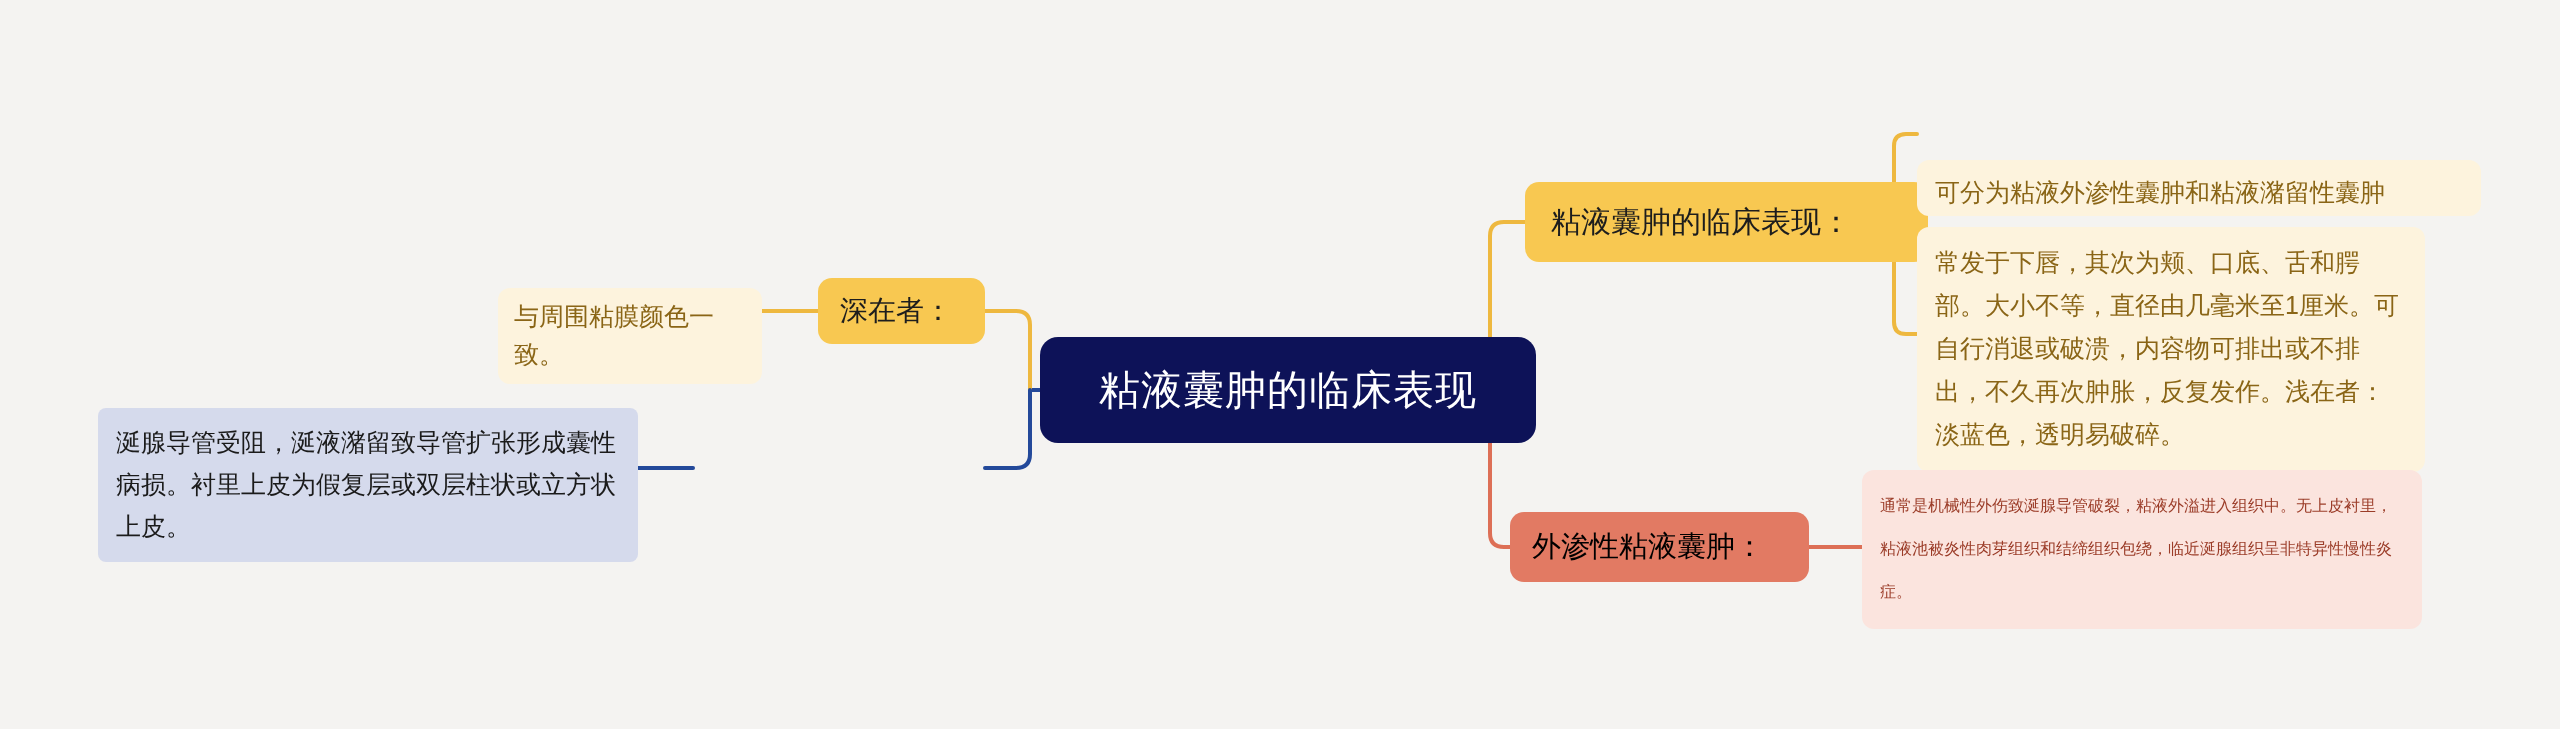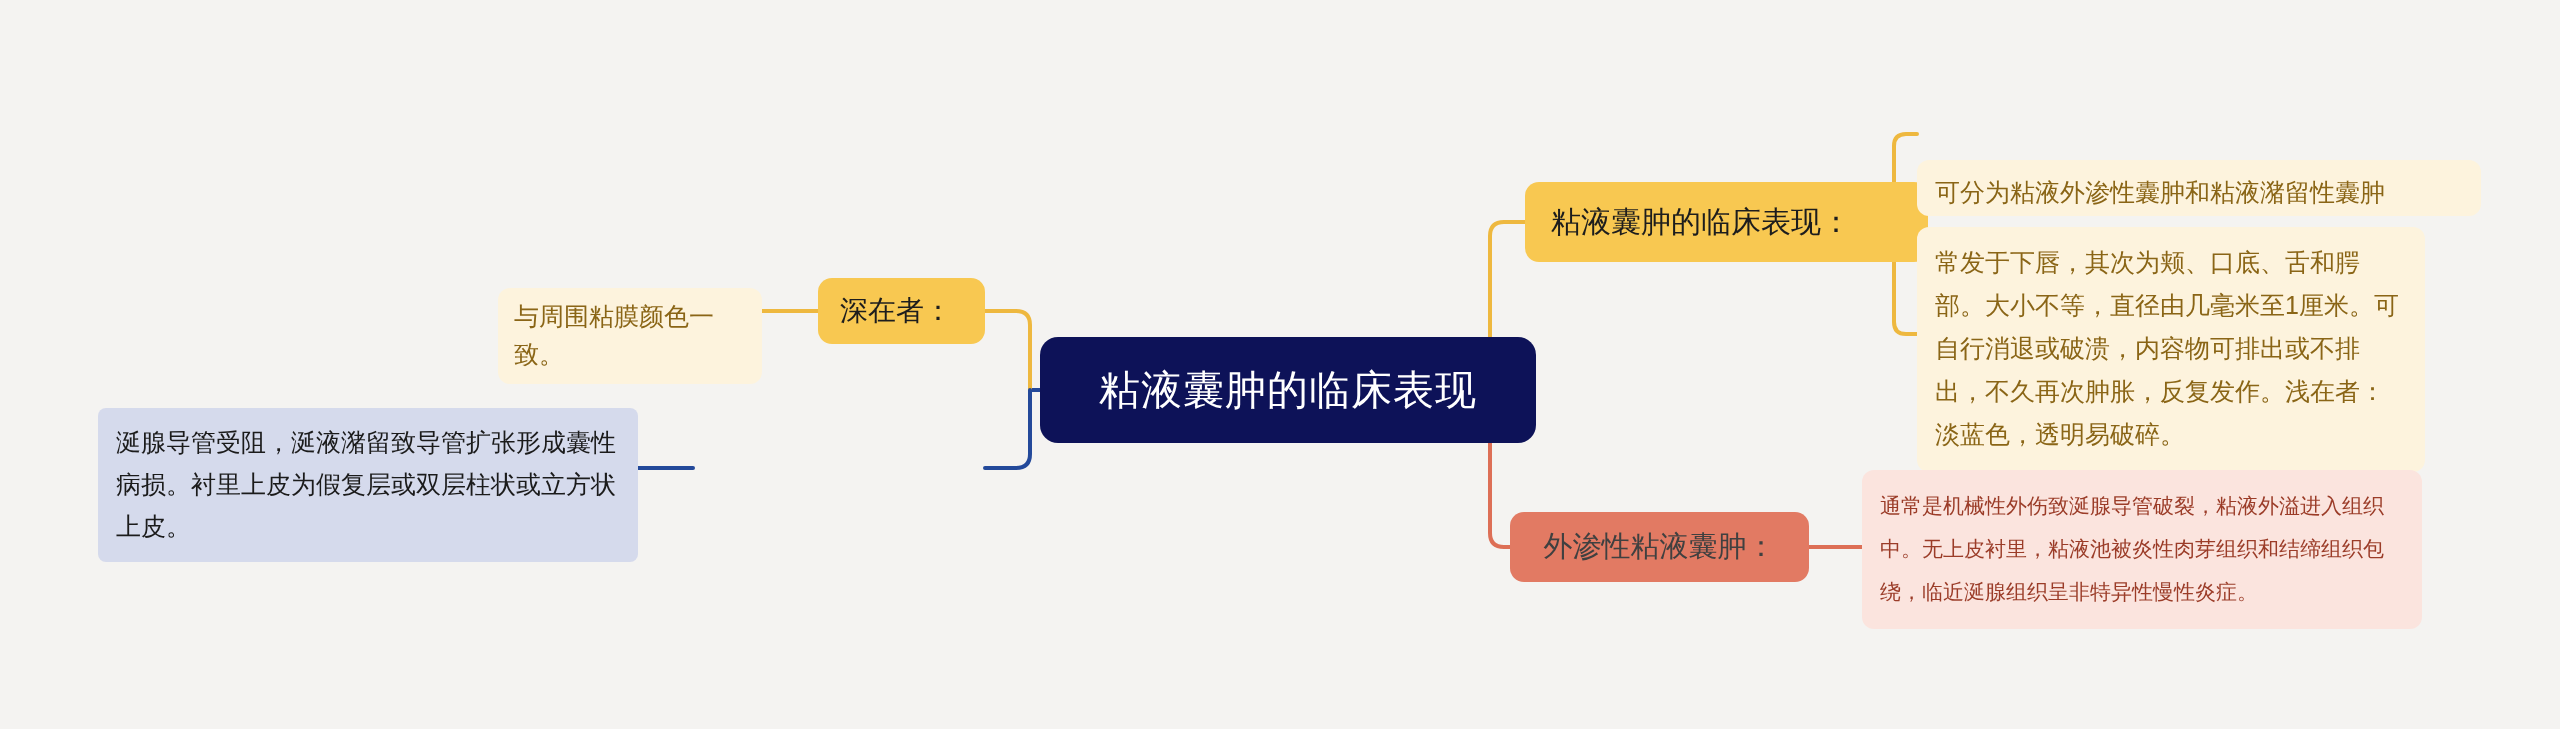--- a/index.html
+++ b/index.html
@@ -49,22 +49,21 @@
     letter-spacing: 1px;
   }
 
   
   .node-yellow {
     background: #f8c851;
     color: #1d1d1d;
   }
   .node-salmon {
     background: #e27a63;
-    color: #404040;
-    justify-content: center;
+    color: #000000;
   }
   .node-blue {
     background: #2b4e9b;
     color: #ffffff;
   }
 
   .n-mucocele-clinical {
     left: 1525px; top: 182px;
     width: 403px; height: 80px;
     padding: 0 26px;
@@ -115,21 +114,21 @@
     left: 1917px; top: 227px;
     width: 508px;
     padding: 14px 18px 16px 18px;
     font-size: 25px;
     line-height: 43px;
   }
   .l-extrav-desc {
     left: 1862px; top: 470px;
     width: 560px;
     padding: 14px 18px 16px 18px;
-    font-size: 21px;
+    font-size: 16px;
     line-height: 43px;
   }
   .l-same-color {
     left: 498px; top: 288px;
     width: 264px;
     padding: 9px 0 11px 16px;
     font-size: 25px;
     line-height: 38px;
   }
   .l-retention-desc {

